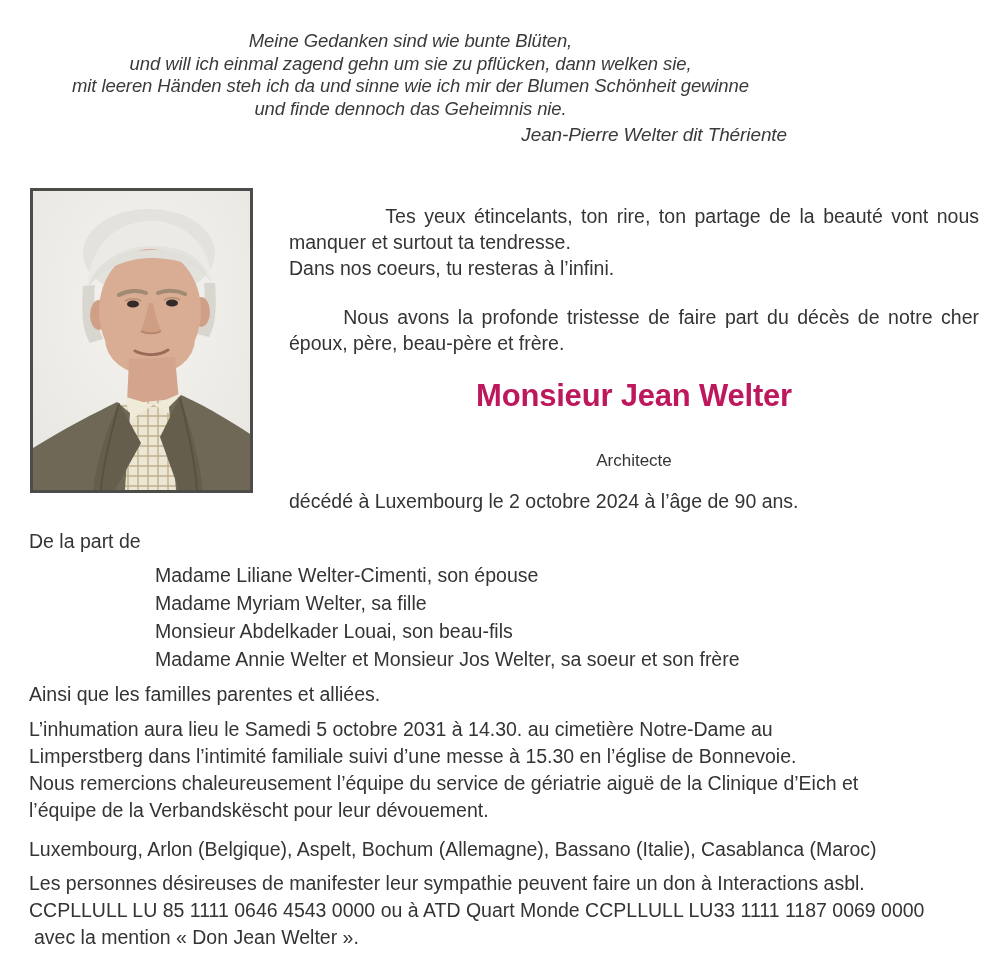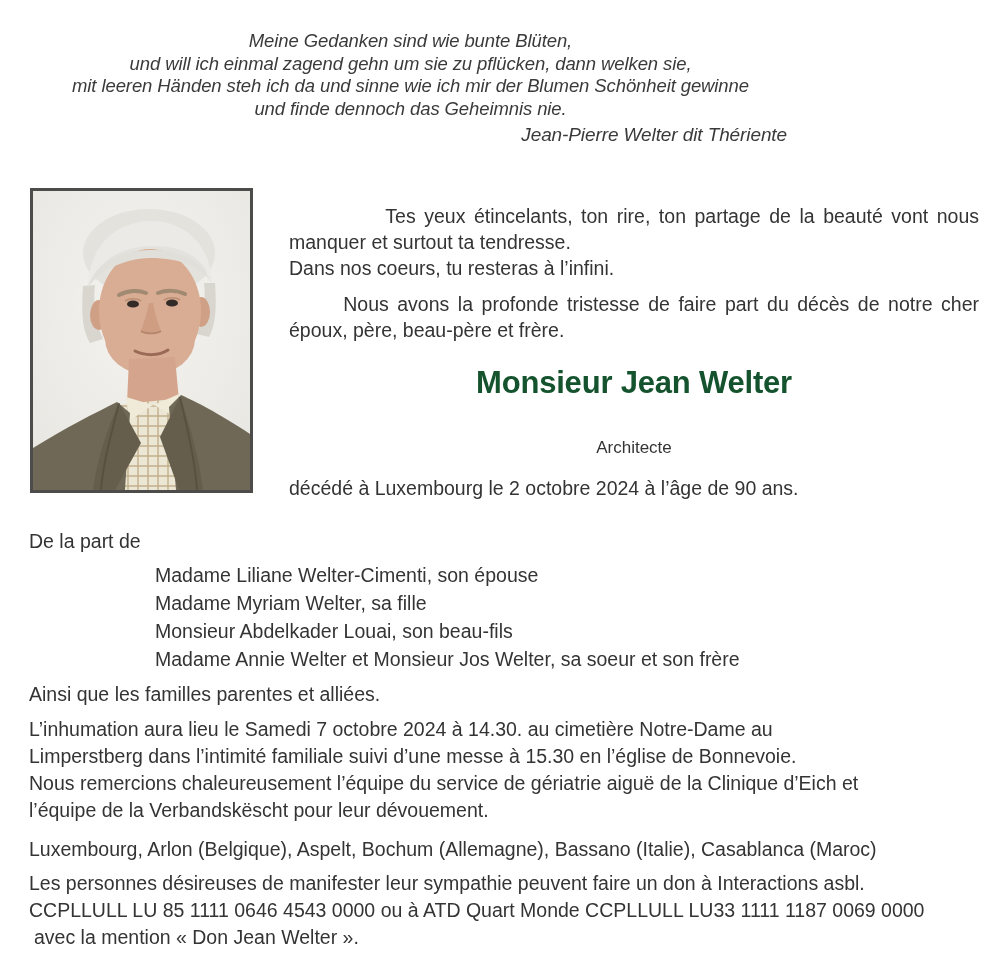--- a/index.html
+++ b/index.html
@@ -47,28 +47,28 @@
   
   .right-col {
     position: absolute;
     left: 289px; top: 203px;
     width: 690px;
     font-size: 19.5px;
     line-height: 26px;
     color: #343434;
   }
   .wsp { word-spacing: 0.16em; text-align: right; }
-  .announcement { margin-top: 10px; }
+  .announcement { margin-top: 23px; }
   .name-heading {
     margin: 21px 0 0 0;
     text-align: center;
     font-size: 31px;
     line-height: 38px;
     font-weight: bold;
-    color: #14532d;
+    color: #be185d;
     letter-spacing: -0.2px;
   }
   .profession {
     margin-top: 36px;
     text-align: center;
     font-size: 17px;
     line-height: 20px;
   }
   .death-line { margin-top: 17px; }
 
@@ -183,21 +183,21 @@
     <div class="family-list">
       <div class="family-member line">Madame Liliane Welter-Cimenti, son épouse</div>
       <div class="family-member line">Madame Myriam Welter, sa fille</div>
       <div class="family-member line">Monsieur Abdelkader Louai, son beau-fils</div>
       <div class="family-member line">Madame Annie Welter et Monsieur Jos Welter, sa soeur et son frère</div>
     </div>
 
     <div class="line">Ainsi que les familles parentes et alliées.</div>
 
     <div class="funeral-para">
-      <div class="line">L’inhumation aura lieu le Samedi 7 octobre 2024 à 14.30. au cimetière Notre-Dame au</div>
+      <div class="line">L’inhumation aura lieu le Samedi 5 octobre 2031 à 14.30. au cimetière Notre-Dame au</div>
       <div class="line">Limperstberg dans l’intimité familiale suivi d’une messe à 15.30 en l’église de Bonnevoie.</div>
     </div>
 
     <div class="thanks-para">
       <div class="line">Nous remercions chaleureusement l’équipe du service de gériatrie aiguë de la Clinique d’Eich et</div>
       <div class="line">l’équipe de la Verbandskëscht pour leur dévouement.</div>
     </div>
 
     <div class="origins-line line">Luxembourg, Arlon (Belgique), Aspelt, Bochum (Allemagne), Bassano (Italie), Casablanca (Maroc)</div>
 

